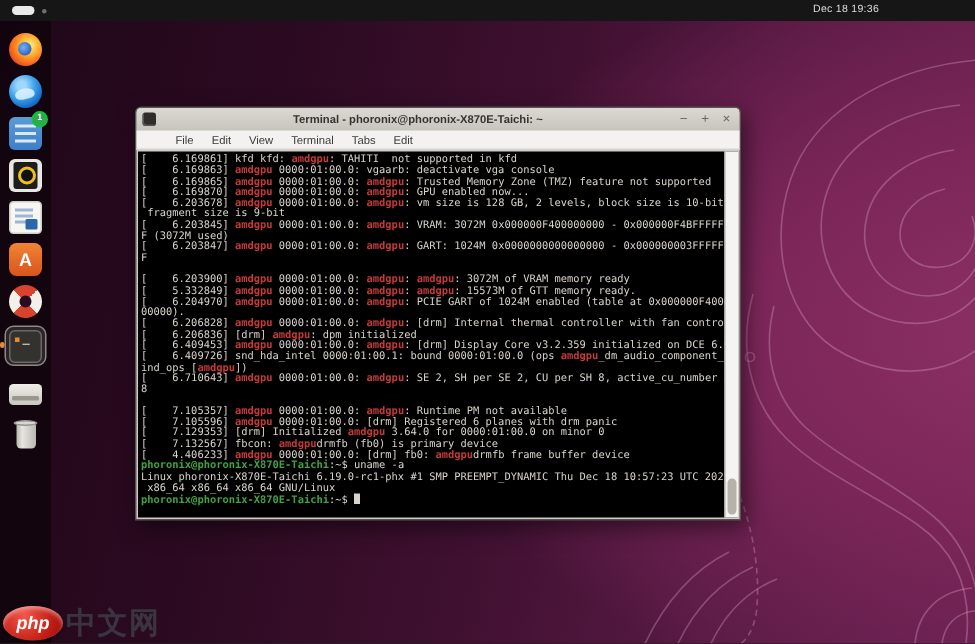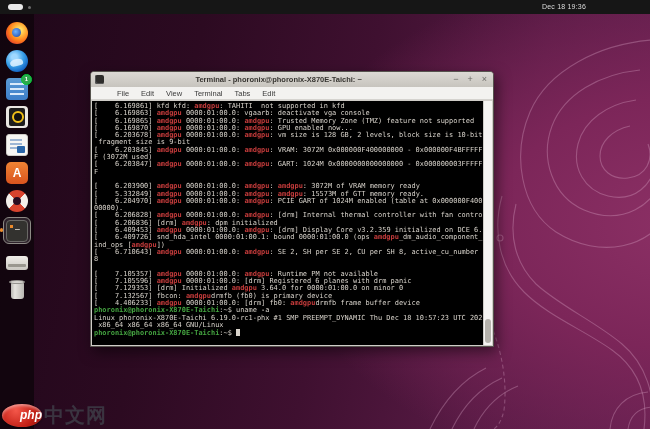--- a/index.html
+++ b/index.html
@@ -82,21 +82,21 @@
   .sr{color:#c43b3b;font-weight:bold;}
   .sg{color:#44a340;font-weight:bold;}
   .cursor{display:inline-block;width:4.2px;height:7px;background:#d8d3cb;vertical-align:-1px;}
   .scrollbar{position:absolute;right:0;top:0;bottom:0;width:9px;background:#f5f4f2;border-left:1px solid #cfcdc8;box-sizing:border-box;}
   .thumb{position:absolute;left:1px;right:1px;bottom:2px;height:24px;background:#b5b2ac;border-radius:3px;}
 
   
   .watermark{position:absolute;left:2px;top:402px;display:flex;align-items:center;z-index:6;}
   .php-oval{display:inline-block;width:40px;height:23px;border-radius:50%;
     background:radial-gradient(circle at 35% 28%,#f4574a,#c21f15 60%,#8e0f0a);
-    color:#fff;font:italic bold 12px/23px "Liberation Sans",sans-serif;text-align:right;
+    color:#fff;font:italic bold 12px/23px "Liberation Sans",sans-serif;text-align:center;
     box-shadow:inset 0 2px 3px rgba(255,255,255,.45), 0 1px 2px rgba(0,0,0,.4);}
   .wm-text{font-size:20px;font-weight:bold;color:#3a3440;margin-left:2px;letter-spacing:1px;
     font-family:"DejaVu Sans",sans-serif;}
 </style>
 </head>
 <body>
 
 <div class="screen">
 
   <svg class="contours" viewBox="0 0 650 429" fill="none" stroke="rgba(226,178,208,0.32)" stroke-width="1.1">

